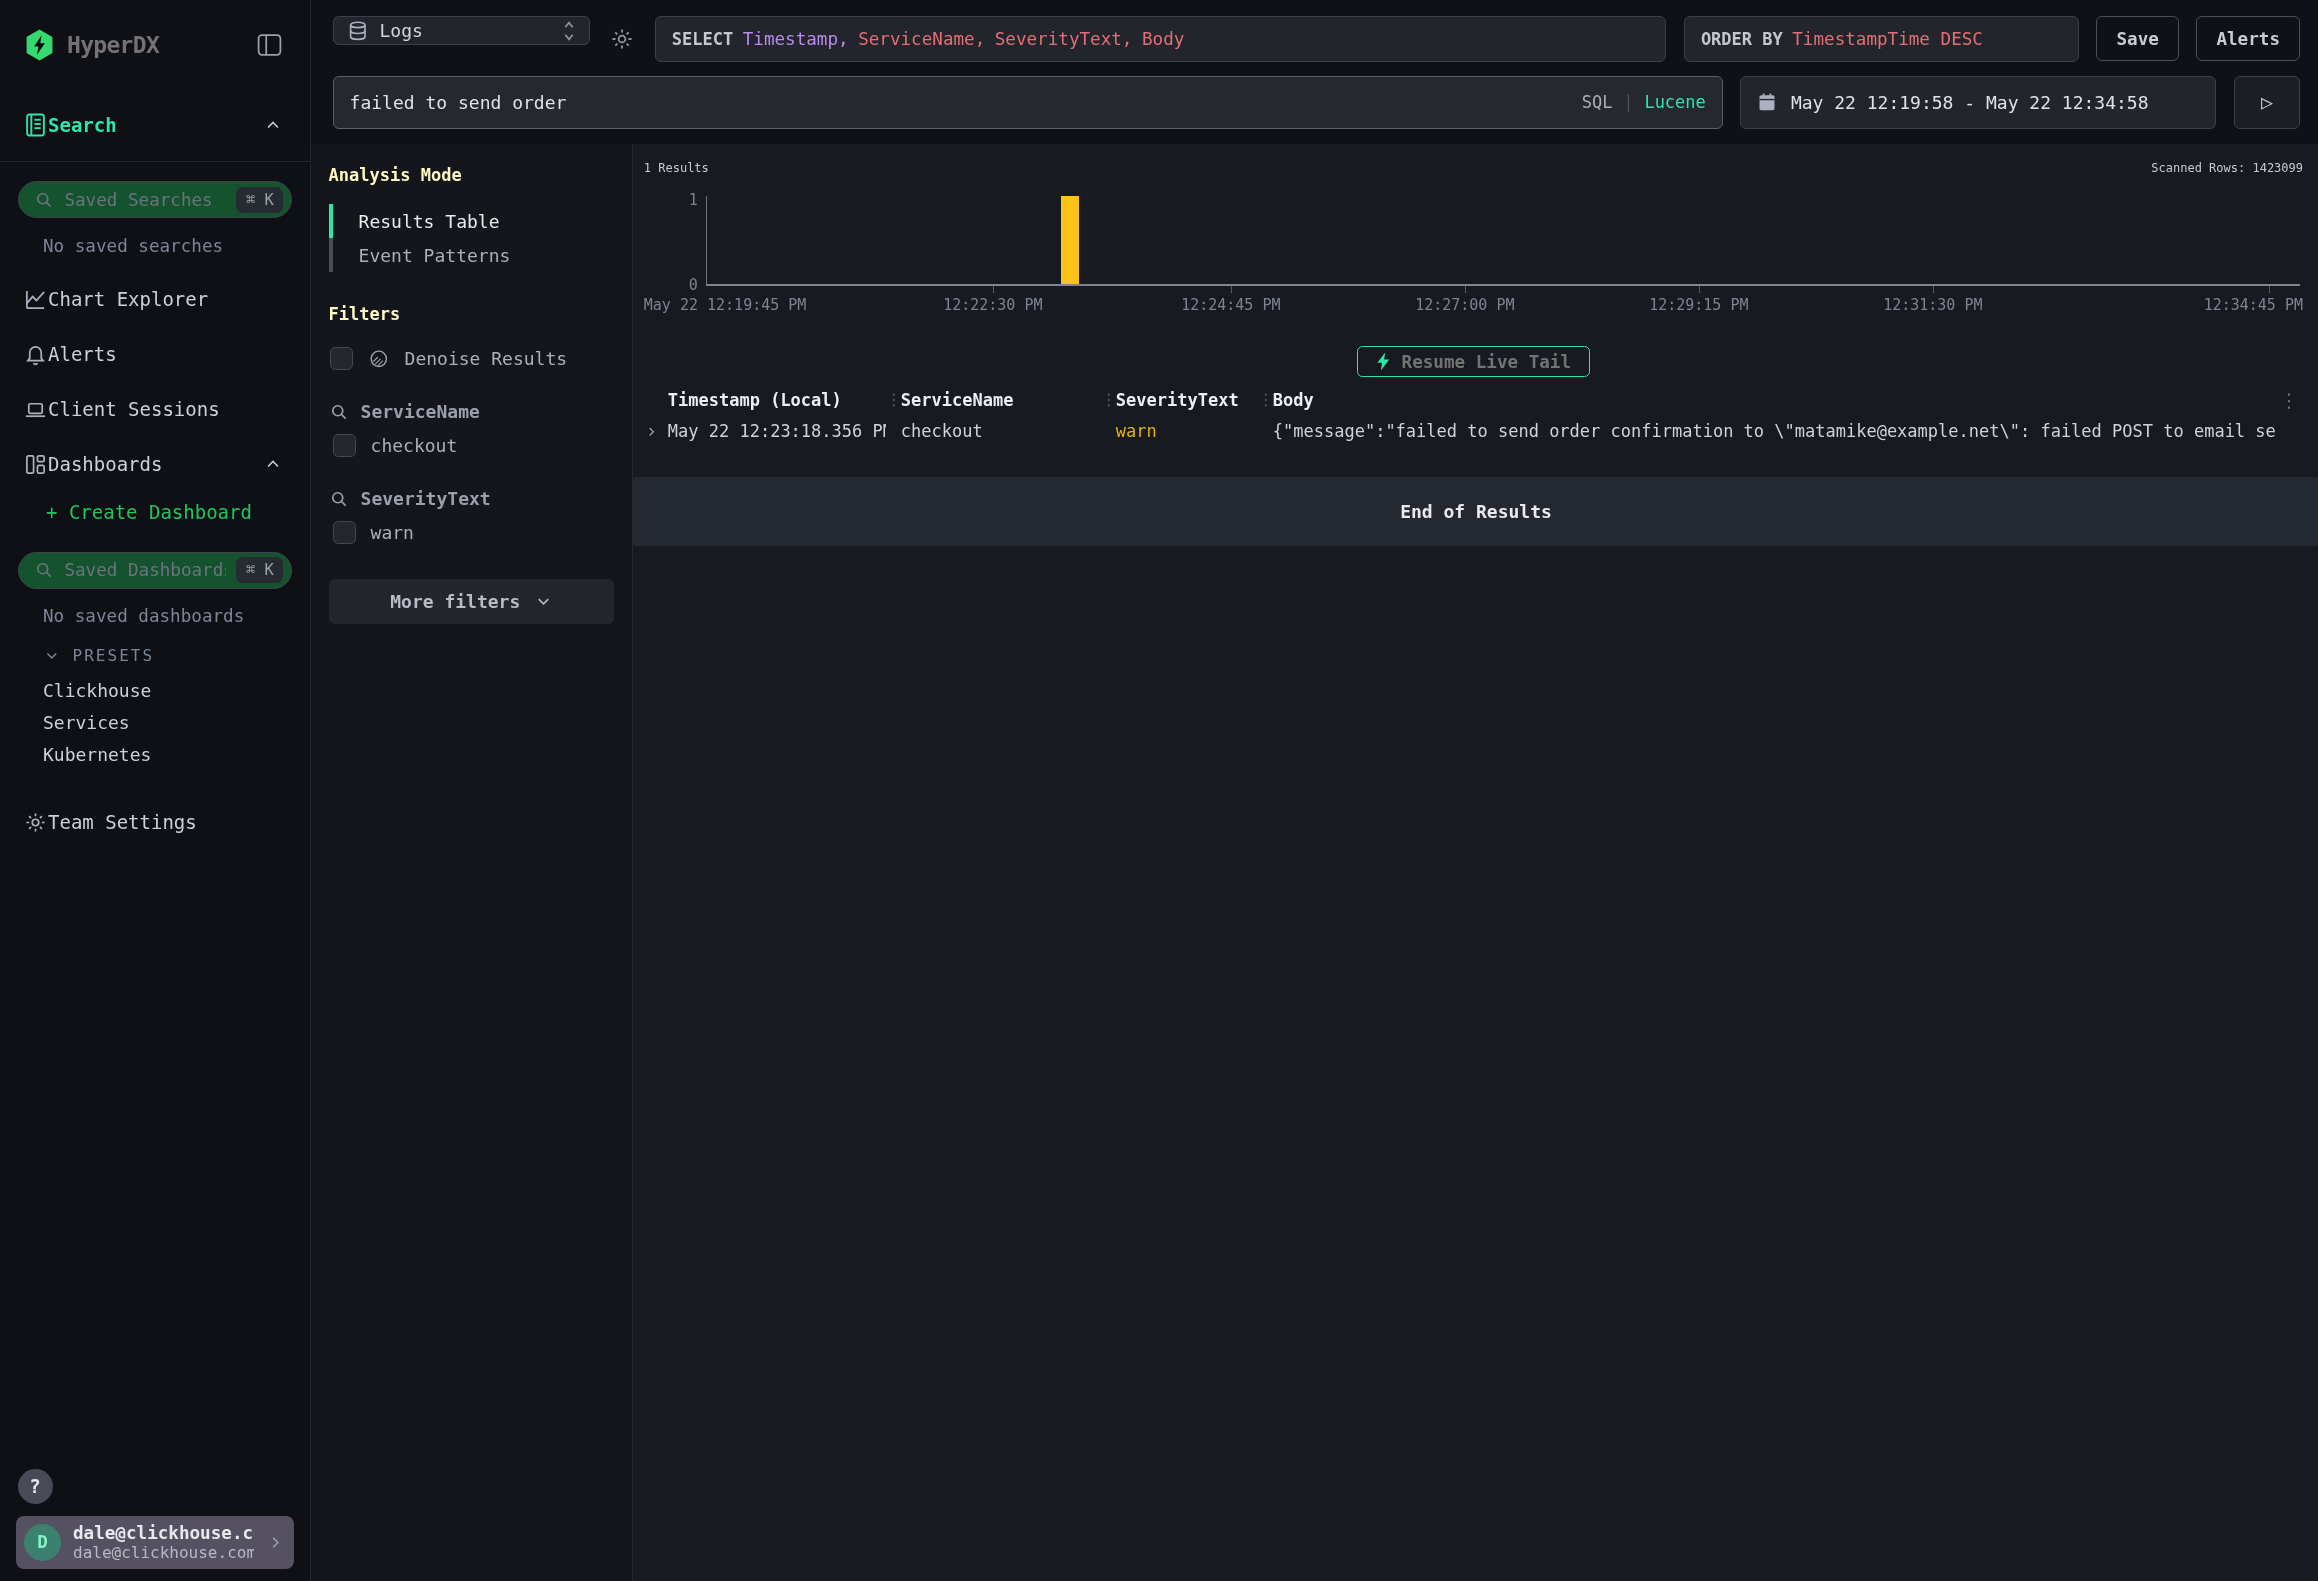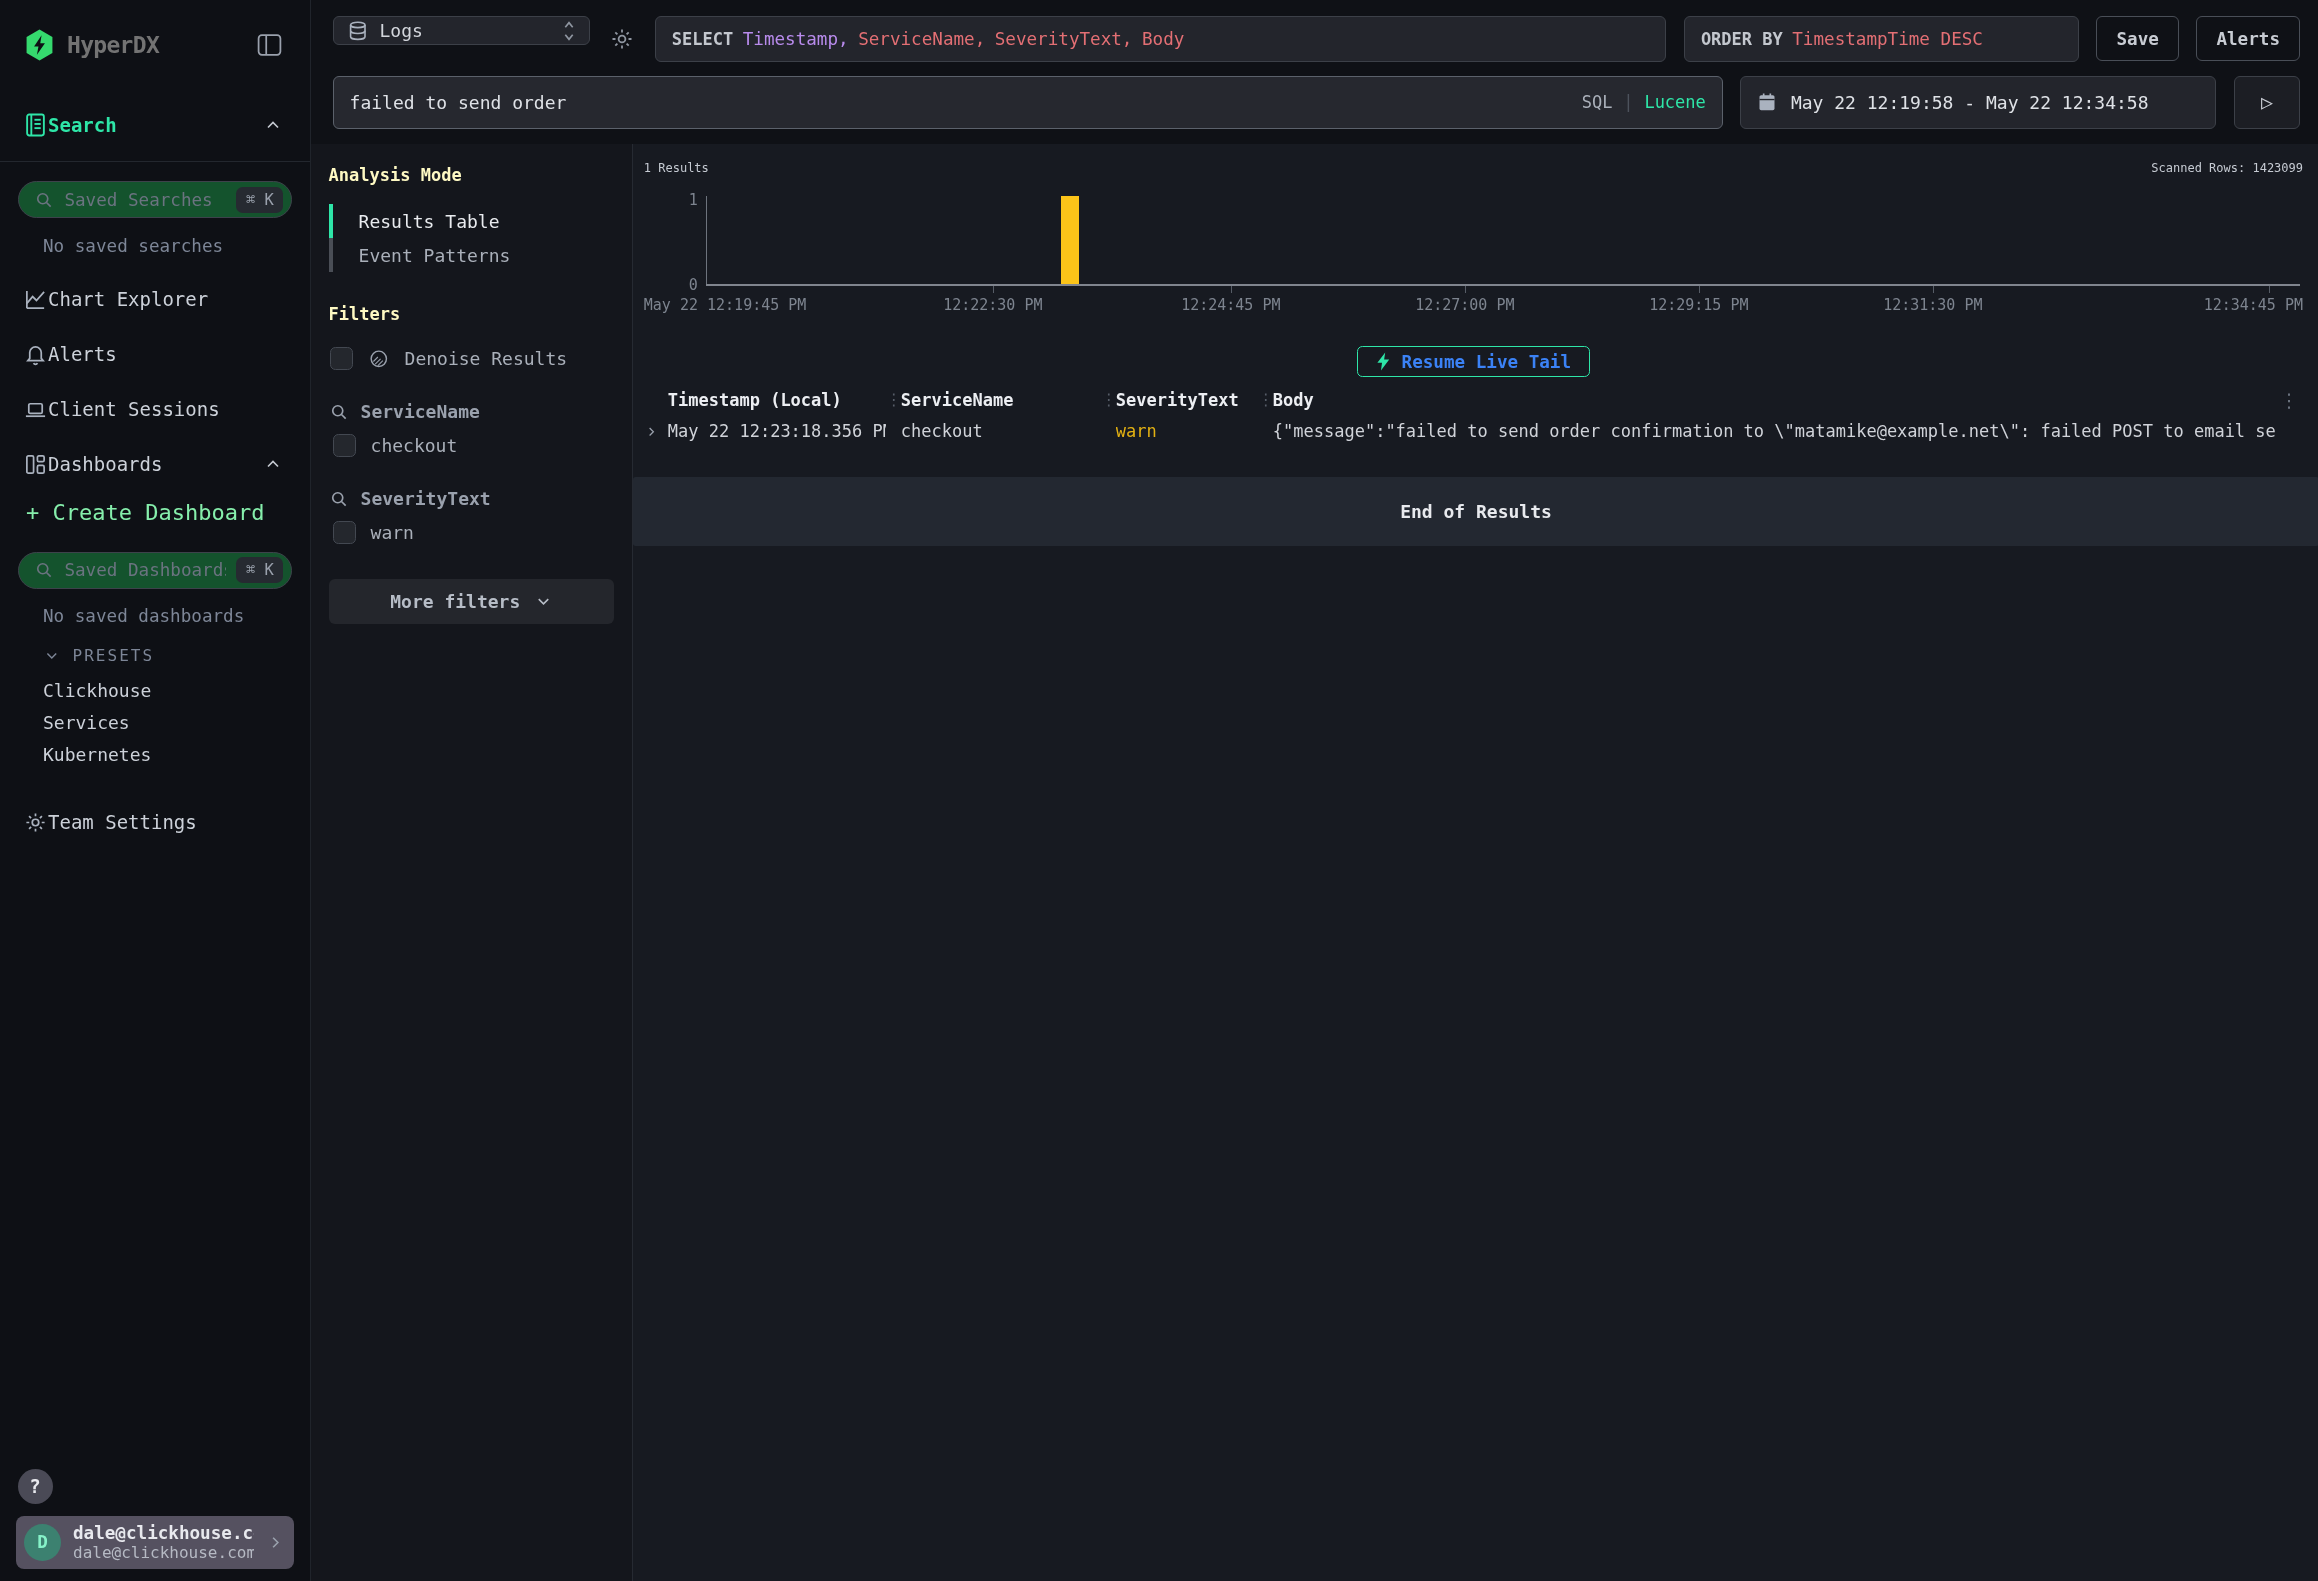--- a/index.html
+++ b/index.html
@@ -47,21 +47,21 @@
     font:inherit; font-size:17.6px; color:#d3d6dc; min-width:0;
   }
   .pill-input input::placeholder { color:#6b7380; }
   .kbd-badge {
     background:#262a31; color:#9aa1ad; font-size:15.5px;
     border-radius:6.8px; padding:4px 9.5px; white-space:nowrap;
   }
   .muted-line { color:#7d8697; font-size:17.6px; padding-left:43px; margin-top:17.6px; }
 
   .nav-block { margin-top:16px; }
-  .create-dash { height:41px; display:flex; align-items:center; padding-left:26px; font-size:22px; color:#86efac; cursor:pointer; }
+  .create-dash { height:41px; display:flex; align-items:center; padding-left:46px; font-size:19px; color:#22c55e; cursor:pointer; }
   .presets-row { display:flex; align-items:center; gap:12px; padding-left:43px; margin-top:20px; color:#7d8697; font-size:16px; letter-spacing:2px; cursor:pointer; }
   .preset-item { padding-left:43px; height:32px; display:flex; align-items:center; font-size:18px; color:#ccd1d9; cursor:pointer; }
   .preset-list { margin-top:9.5px; }
   .team-row { margin-top:24px; }
 
   .cloud-card {
     margin:30px 17.6px 0 17.6px; background:#191c23; border-radius:10.8px;
     padding:23px 20px 27px 20px; text-align:center;
   }
   .cloud-card p { font-size:17.6px; color:#aeb4bf; line-height:28px; }
@@ -179,21 +179,21 @@
   .chart-bar { position:absolute; left:355px; width:18px; bottom:0; background:#fcc419; }
   .xtick-mark { position:absolute; bottom:21.6px; width:1.4px; height:6.8px; background:#565c66; }
   .xtick-label { position:absolute; bottom:0; font-size:15px; color:#7d848f; white-space:nowrap; transform:translateX(-50%); }
   .xtick-label.first { transform:none; left:0; }
   .xtick-label.last { transform:none; right:0; }
 
   .livetail-row { display:flex; justify-content:center; margin-top:32px; }
   .livetail-btn {
     display:flex; align-items:center; gap:10.8px;
     border:1.4px solid #2ee6a8; border-radius:5.4px; background:transparent;
-    color:#3b82f6; font-weight:bold; font-size:17.6px; font-family:inherit;
+    color:#737373; font-weight:bold; font-size:17.6px; font-family:inherit;
     padding:0 17.6px; height:31px; cursor:pointer;
   }
 
   .tgrid { display:grid; grid-template-columns:24px 218px 15px 200px 15px 142px 15px 1fr 28px; align-items:center; }
   .thead { margin-top:6.8px; height:32px; }
   .th { font-size:17px; font-weight:bold; color:#eceef2; white-space:nowrap; }
   .col-sep { color:#565d68; font-size:16px; text-align:center; }
   .col-sep::before { content:"⋮"; }
   .kebab { color:#6c7480; font-size:19px; text-align:center; cursor:pointer; }
   .kebab::before { content:"⋮"; }

